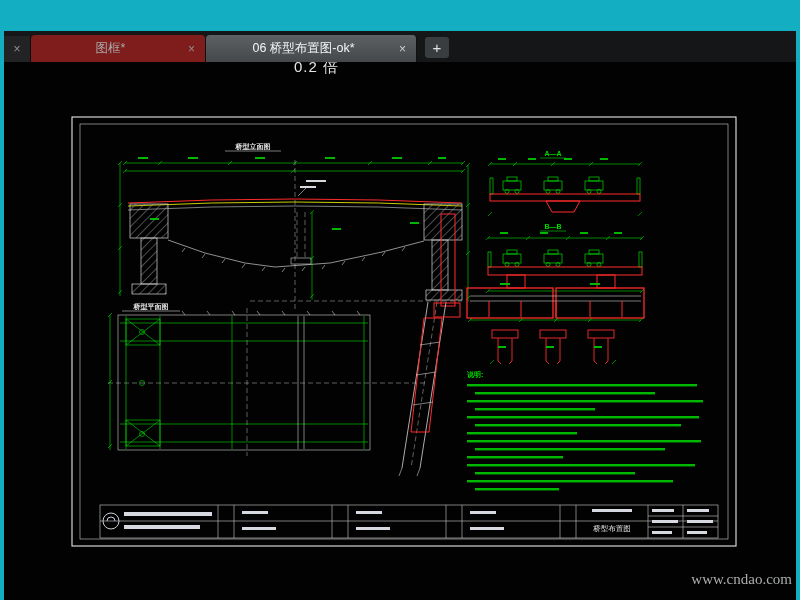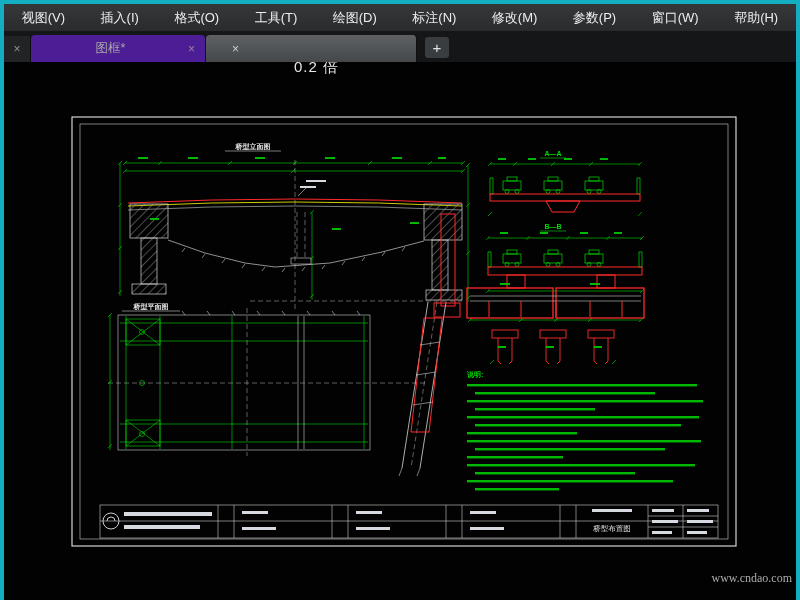--- a/index.html
+++ b/index.html
@@ -6,36 +6,36 @@
     font-family:"Liberation Sans",sans-serif;background:#14aec2;}
   .window{position:absolute;inset:0;background:#14aec2;}
   .menubar{position:absolute;left:4px;top:4px;width:792px;height:27px;
     background:linear-gradient(#353739,#292b2d);display:flex;align-items:center;
     justify-content:space-around;color:#ededed;font-size:13px;}
   .menu-item{padding:3px 8px;white-space:nowrap;cursor:default;}
   .tabbar{position:absolute;left:4px;top:31px;width:792px;height:31px;
     background:#151617;display:flex;align-items:flex-end;}
   .tab-stub{width:26px;height:26px;background:#222324;color:#909090;display:flex;
     align-items:center;justify-content:center;font-size:12px;border-right:1px solid #0d0d0d;}
-  .tab{height:27px;display:flex;align-items:center;background:#4c1d95;color:#a8a8a8;
+  .tab{height:27px;display:flex;align-items:center;background:#7f1d1d;color:#a8a8a8;
     font-size:12.5px;padding:0 10px 0 14px;border-right:1px solid #101010;
     border-radius:4px 4px 0 0;}
   .tab .lbl{flex:1;text-align:center;white-space:nowrap;overflow:hidden;}
   .tab .x{margin-left:12px;color:#8f8f8f;font-size:12px;}
   .tab.t1{width:150px;}
   .tab.t2{width:186px;}
   .tab.active{background:linear-gradient(#5e6164,#45484a);color:#f4f4f4;}
   .tab.active .x{color:#cfcfcf;}
   .newtab{width:24px;height:21px;margin:0 0 4px 8px;background:#3a3d3f;border-radius:3px;
     color:#e2e2e2;display:flex;align-items:center;justify-content:center;font-size:15px;}
   .canvas{position:absolute;left:4px;top:62px;width:792px;height:589px;background:#020202;
     overflow:hidden;}
   .cmd{position:absolute;left:290px;top:-4px;color:#e6e6e6;font-size:15px;letter-spacing:1px;}
   .watermark{position:absolute;right:8px;top:571px;color:#abadad;z-index:9;
-    font-family:"Liberation Serif",serif;font-size:12px;margin-left:28px;}
+    font-family:"Liberation Serif",serif;font-size:15px;margin-left:28px;}
   svg.cad{position:absolute;left:-4px;top:-62px;}
   
   .w1{stroke:#e8e8e8;stroke-width:1.1;fill:none}
   .w05{stroke:#cfcfcf;stroke-width:.6;fill:none}
   .wg{stroke:#cfcfcf;stroke-width:.7;fill:none}
   .wd{stroke:#bdbdbd;stroke-width:.5;fill:none;stroke-dasharray:5 3}
   .g05{stroke:#00dd00;stroke-width:.6;fill:none}
   .r1{stroke:#ff2a2a;stroke-width:1;fill:none}
   .r13{stroke:#ff2a2a;stroke-width:1.3;fill:none}
   .gr{fill:#00cc00;opacity:.9}
@@ -44,40 +44,29 @@
   .pile{stroke:#ff2a2a;stroke-width:.9;fill:none}
   .tw{fill:#e8e8e8;font:600 7px "Liberation Sans",sans-serif}
   .tg{fill:#00dd00;font:600 7px "Liberation Sans",sans-serif}
   .twb{fill:#e8e8e8;font:7.5px "Liberation Sans",sans-serif}
 </style>
 </head>
 <body>
 
 <div class="window">
 
-  <div class="menubar">
-    <div class="menu-item">视图(V)</div>
-    <div class="menu-item">插入(I)</div>
-    <div class="menu-item">格式(O)</div>
-    <div class="menu-item">工具(T)</div>
-    <div class="menu-item">绘图(D)</div>
-    <div class="menu-item">标注(N)</div>
-    <div class="menu-item">修改(M)</div>
-    <div class="menu-item">参数(P)</div>
-    <div class="menu-item">窗口(W)</div>
-    <div class="menu-item">帮助(H)</div>
-  </div>
 
   <div class="tabbar">
     <div class="tab-stub">×</div>
     <div class="tab t1">
       <span class="lbl">图框*</span>
       <span class="x">×</span>
     </div>
     <div class="tab t2 active">
+      <span class="lbl">06 桥型布置图-ok*</span>
       <span class="x">×</span>
     </div>
     <div class="newtab">+</div>
   </div>
 
   <div class="canvas">
     <div class="cmd">0.2 倍</div>
 
     <svg class="cad" width="800" height="600" viewBox="0 0 800 600">
       <defs>

